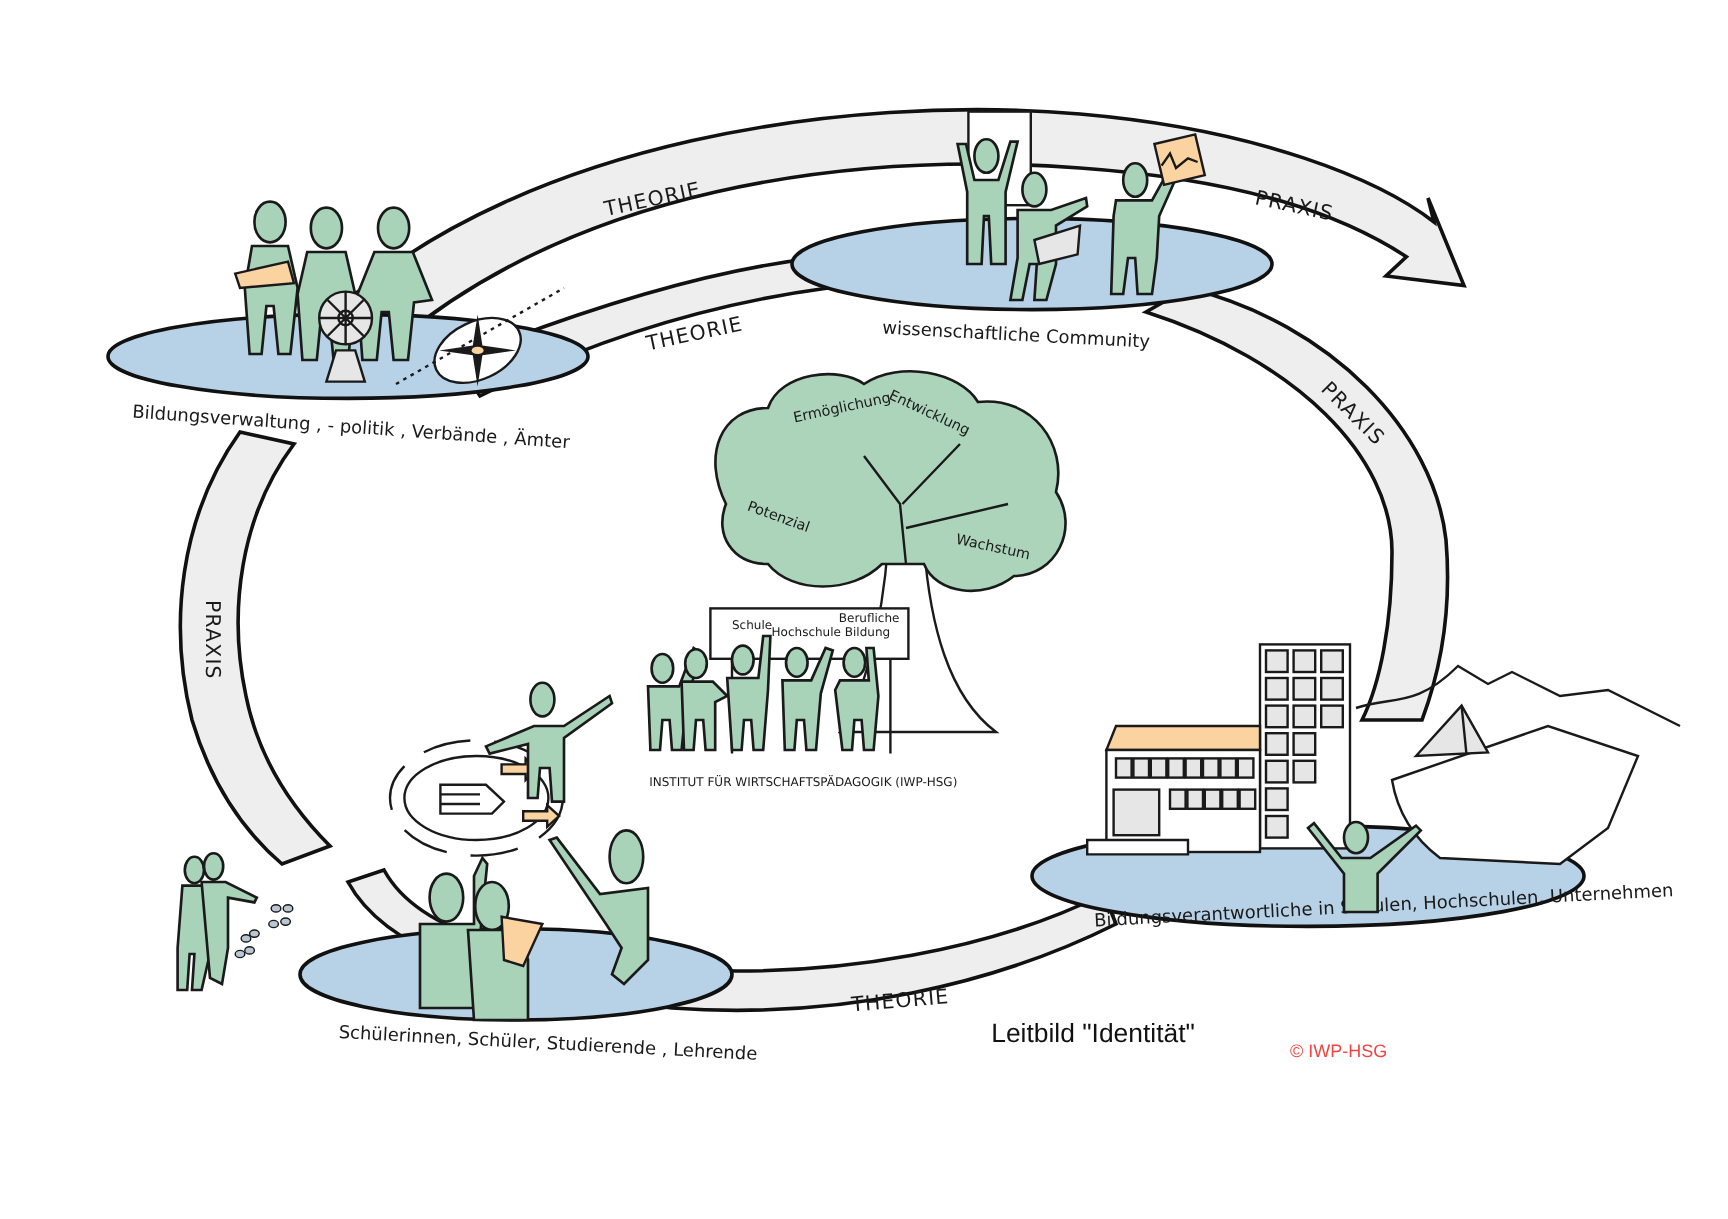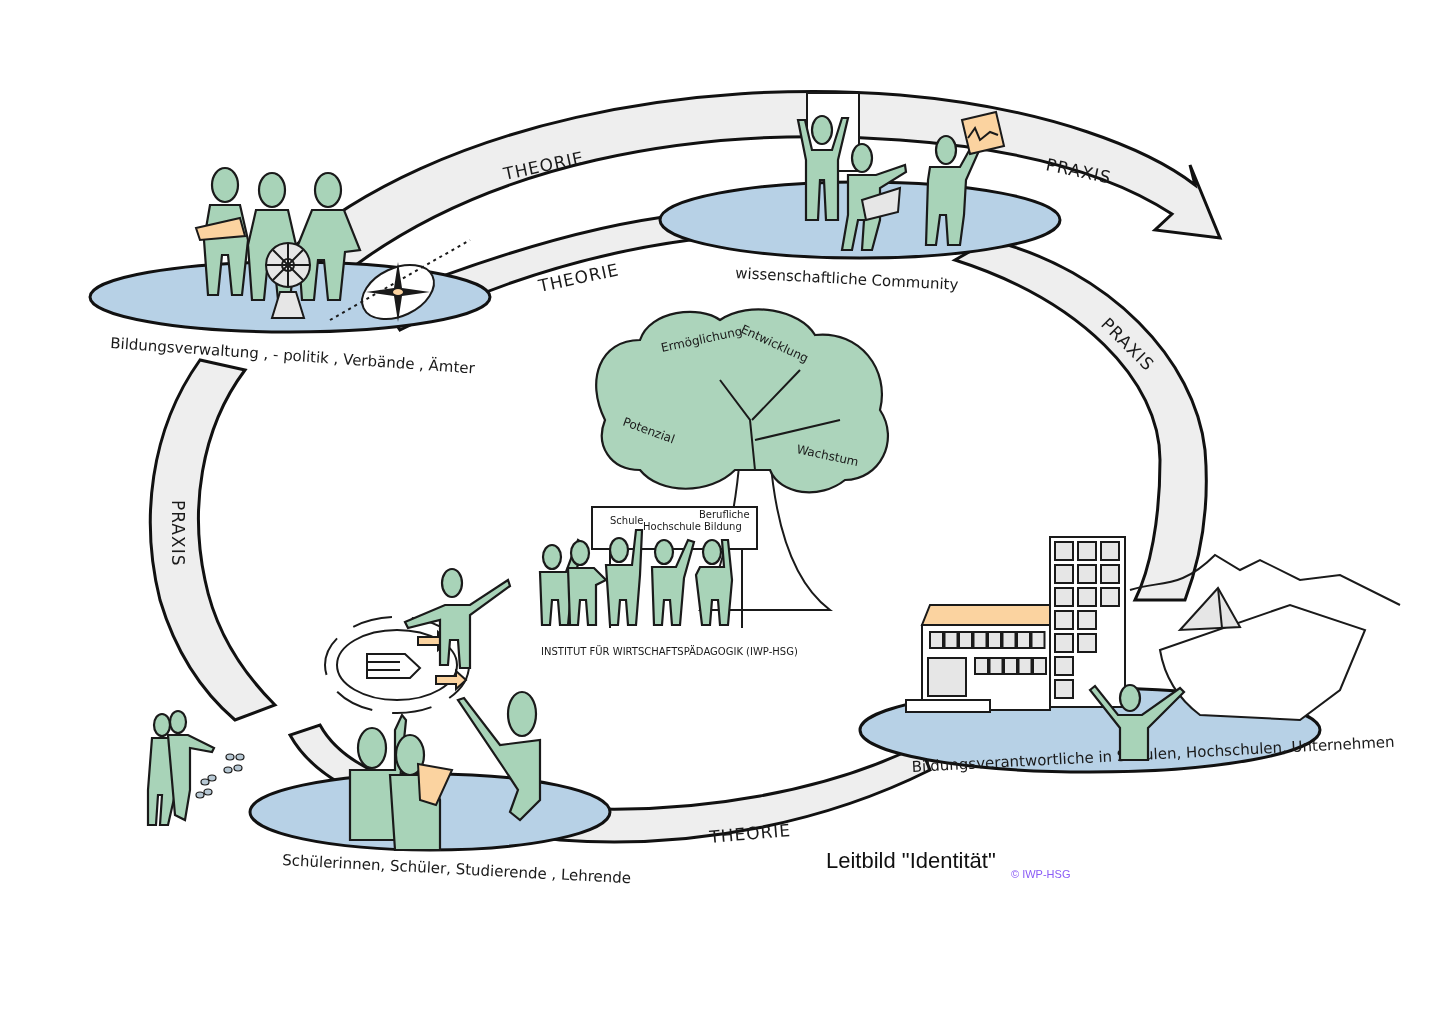--- a/index.html
+++ b/index.html
@@ -10,21 +10,21 @@
   .platform { fill: #b7d1e6; stroke: #111; stroke-width: 3; }
   .person { fill: #a8d3b8; stroke: #1a1a1a; stroke-width: 2.2; }
   .line { fill: none; stroke: #1a1a1a; stroke-width: 2; }
   .grey { fill: #e6e6e6; stroke: #1a1a1a; stroke-width: 2; }
   .peach { fill: #fbd3a0; stroke: #1a1a1a; stroke-width: 2; }
   .white { fill: #ffffff; stroke: #1a1a1a; stroke-width: 2; }
   .foliage { fill: #acd4bb; stroke: #1a1a1a; stroke-width: 2.2; }
   .label { font-size: 15px; }
   .arrowlabel { font-size: 17px; letter-spacing: 1px; }
   #title { position: absolute; left: 826px; top: 848px; font-family: "Liberation Sans", sans-serif; font-size: 22px; color: #111; }
-  #copyright { position: absolute; left: 1011px; top: 868px; font-family: "Liberation Sans", sans-serif; font-size: 11px; color: #8b5cf6; }
+  #copyright { position: absolute; left: 1075px; top: 868px; font-family: "Liberation Sans", sans-serif; font-size: 15px; color: #ef4444; }
 </style>
 </head>
 <body>
 
 <svg id="stage" viewBox="0 0 1440 1016">
   <defs>
     <path id="p-top-outer" d="M300,235 C450,120 700,90 900,110 C1050,125 1150,170 1200,210"></path>
     <path id="p-top-inner" d="M420,305 C520,260 620,245 700,235"></path>
     <path id="p-right" d="M1090,300 C1150,360 1180,420 1170,520"></path>
     <path id="p-left" d="M175,460 C165,520 170,570 185,620"></path>

